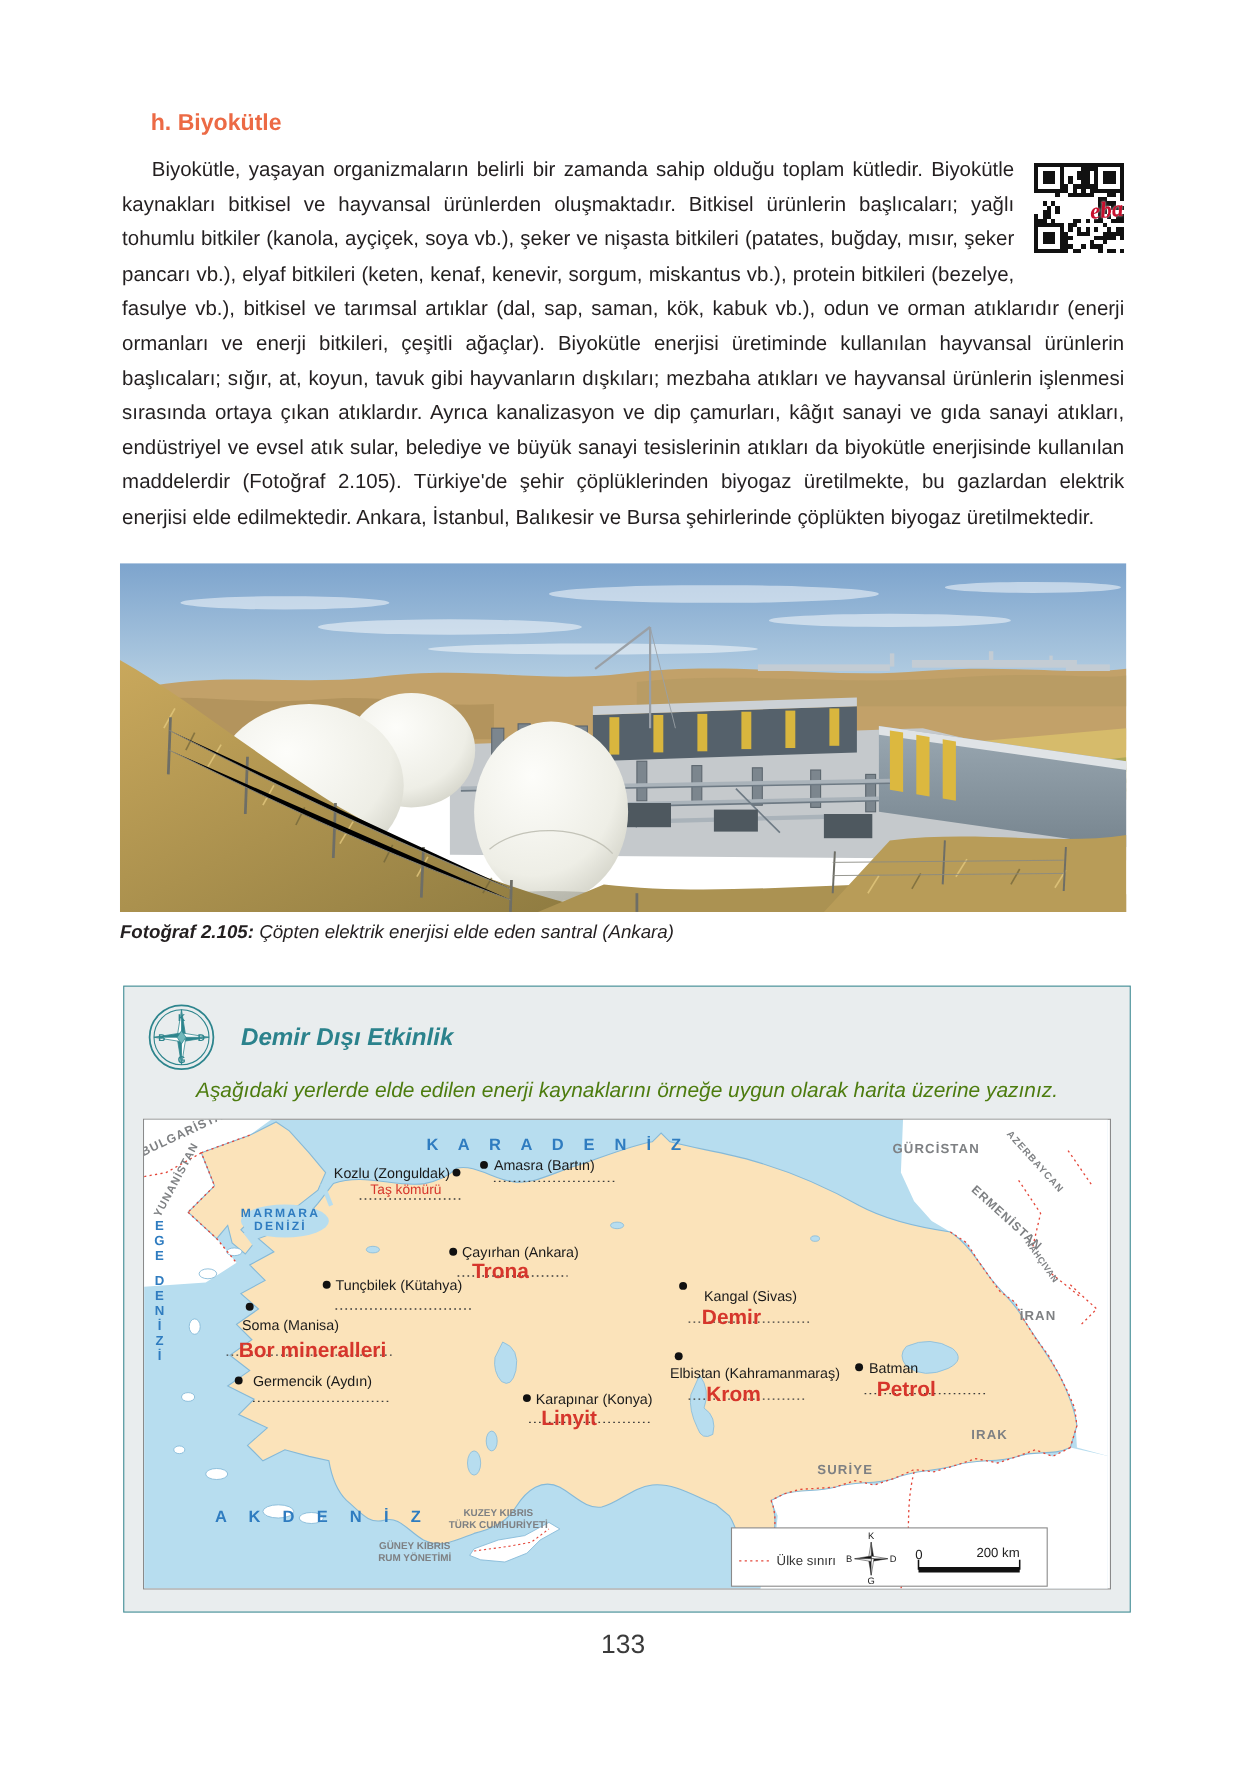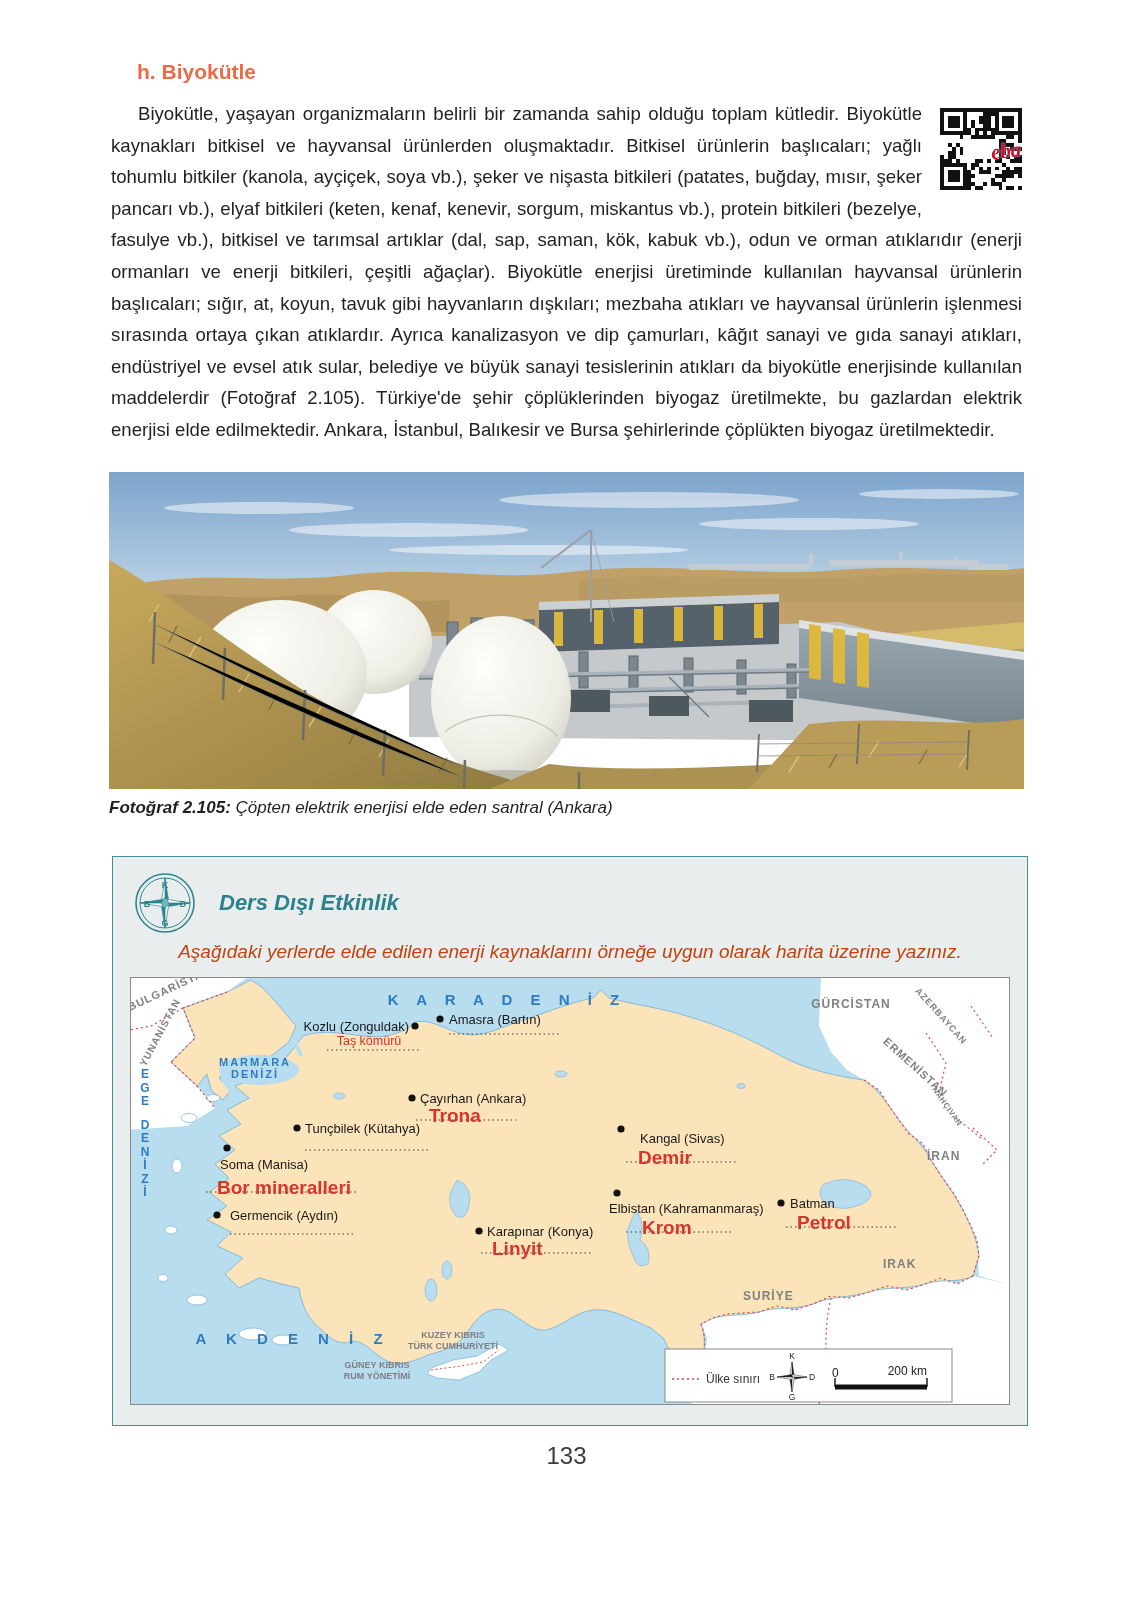--- a/index.html
+++ b/index.html
@@ -1,40 +1,40 @@
 <!DOCTYPE html>
 <html lang="tr"><head>
 <meta charset="utf-8">
 <style>
   html,body{margin:0;padding:0;background:#ffffff;}
   .page{
     width:1133px;height:1615px;position:relative;background:#fff;
     font-family:"Liberation Sans",sans-serif;color:#231f20;overflow:hidden;
-    box-sizing:border-box;padding-top:60px;
+    box-sizing:border-box;padding-top:100px;
   }
   h2.sec{margin:0 0 14px 137px;font-size:21px;font-weight:bold;color:#ec6a45;}
   .intro{margin:14px 111px 0 111px;font-size:18.6px;line-height:31.6px;
     text-align:justify;text-indent:27px;}
   .qrwrap{float:right;width:82px;height:86px;margin:8px 0 30px 18px;position:relative;}
   .qrwrap svg{width:82px;height:86px;display:block;}
   .eba{position:absolute;left:24px;top:31px;color:#c8102e;
     font-family:"Liberation Serif",serif;font-style:italic;font-weight:bold;
     font-size:21px;transform:rotate(-6deg);text-shadow:0 0 2px #fff;}
   figure.photo-fig{margin:26px 0 0 109px;width:915px;}
   .photo{width:915px;height:317px;display:block;}
   figcaption{margin-top:9px;text-align:left;font-size:17px;color:#231f20;}
   figcaption .cap-label{font-weight:bold;font-style:italic;}
   figcaption .cap-text{font-style:italic;}
   .activity{margin:38px 0 0 112px;width:916px;box-sizing:border-box;
     border:1.5px solid #418e96;background:#e9edee;padding:14px 0 20px 0;}
   .act-head{display:flex;align-items:center;margin-left:20px;}
   .act-head .cmp{width:64px;height:64px;flex:0 0 auto;}
   .act-title{margin:0 0 0 22px;font-size:22px;font-weight:bold;font-style:italic;color:#2b828c;}
   .instruction{margin:6px 34px 14px 34px;text-align:center;font-style:italic;
-    font-size:19px;color:#c2410c;}
+    font-size:19px;color:#4d7c0f;}
   .map-frame{width:878px;margin:0 auto;border:1px solid #8a8a8a;background:#fff;line-height:0;}
   .map-frame svg{width:876px;height:426px;display:block;}
   .pagenum{margin-top:16px;text-align:center;font-size:24px;color:#3b3b3b;}
   
   text{font-family:"Liberation Sans",sans-serif;}
 </style>
 </head>
 <body>
 
 <div class="page">
@@ -233,21 +233,21 @@
             <polygon points="7,32 32,36 32,32" fill="#ffffff"></polygon>
           <polygon points="32,26 36,32 32,38 28,32" fill="#6fb7ba"></polygon>
         </g>
         <g fill="#2d858d" font-size="9" font-weight="bold" text-anchor="middle">
           <text x="32" y="17">K</text>
           <text x="50" y="35.5">D</text>
           <text x="32" y="55">G</text>
           <text x="14" y="35.5">B</text>
         </g>
       </svg>
-      <h3 class="act-title">Ders Dışı Etkinlik</h3>
+      <h3 class="act-title">Demir Dışı Etkinlik</h3>
     </div>
     <p class="instruction">Aşağıdaki yerlerde elde edilen enerji kaynaklarını örneğe uygun olarak harita üzerine yazınız.</p>
 
     <div class="map-frame">
       <svg viewBox="0 0 876 426">
 
         <rect x="0" y="0" width="876" height="426" fill="#b7ddef"></rect>
 
         <g>
           <path d="M-2,-2 L118,-2 L96,14 L52,30 L64,60 L40,84 L66,108 L84,130 L56,148 L-2,152 Z" fill="#ffffff"></path>

